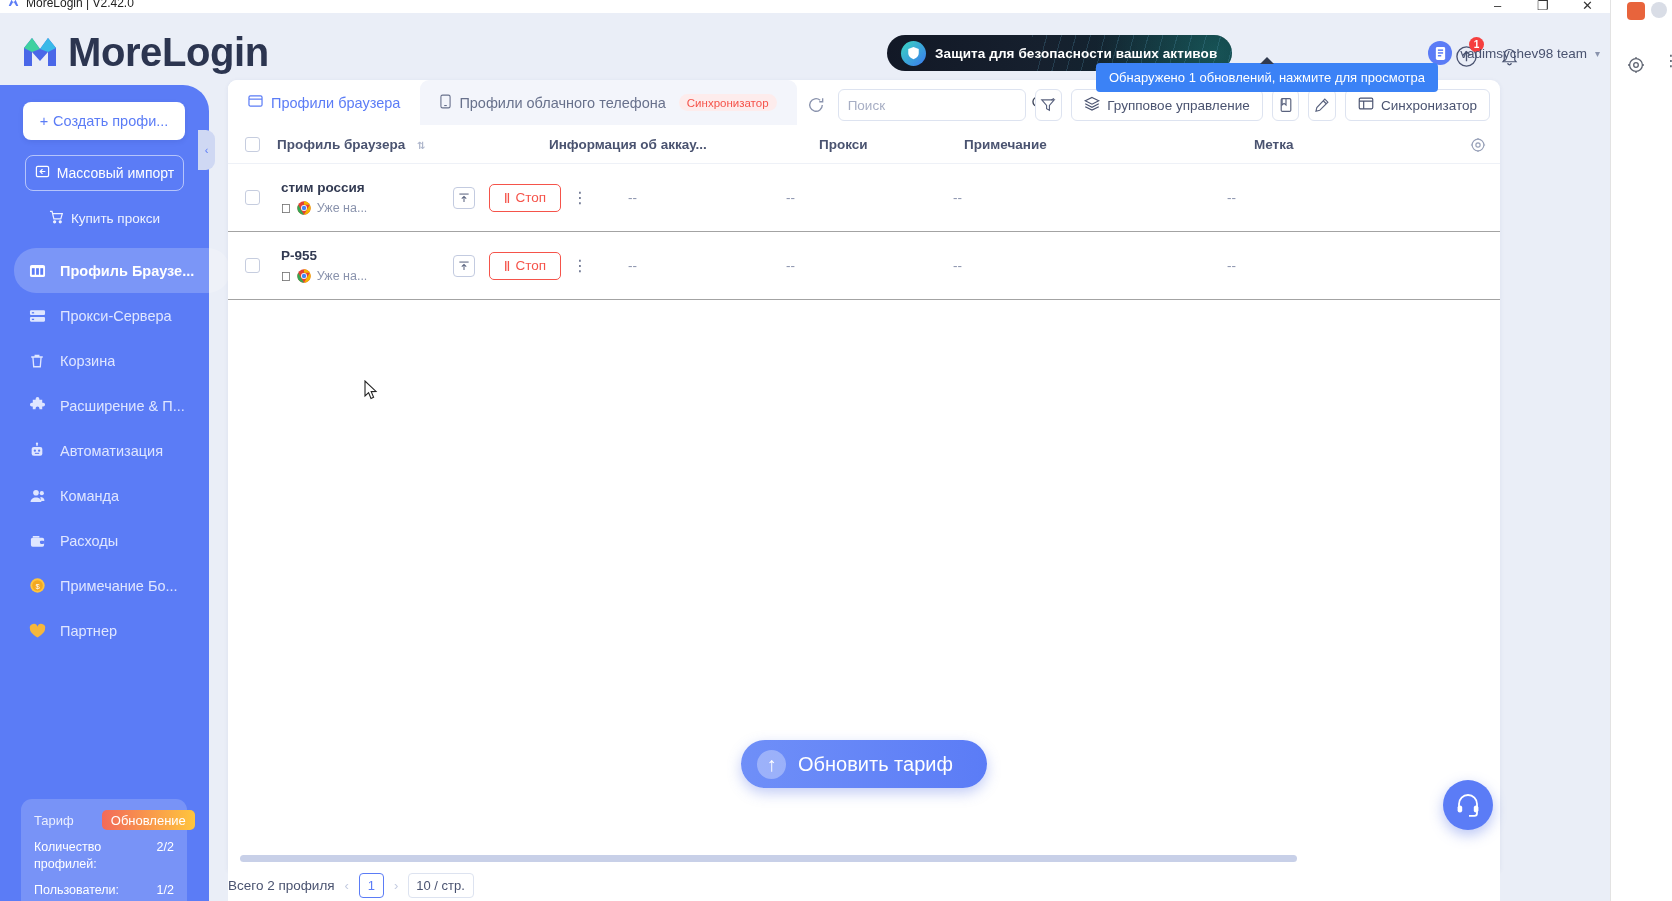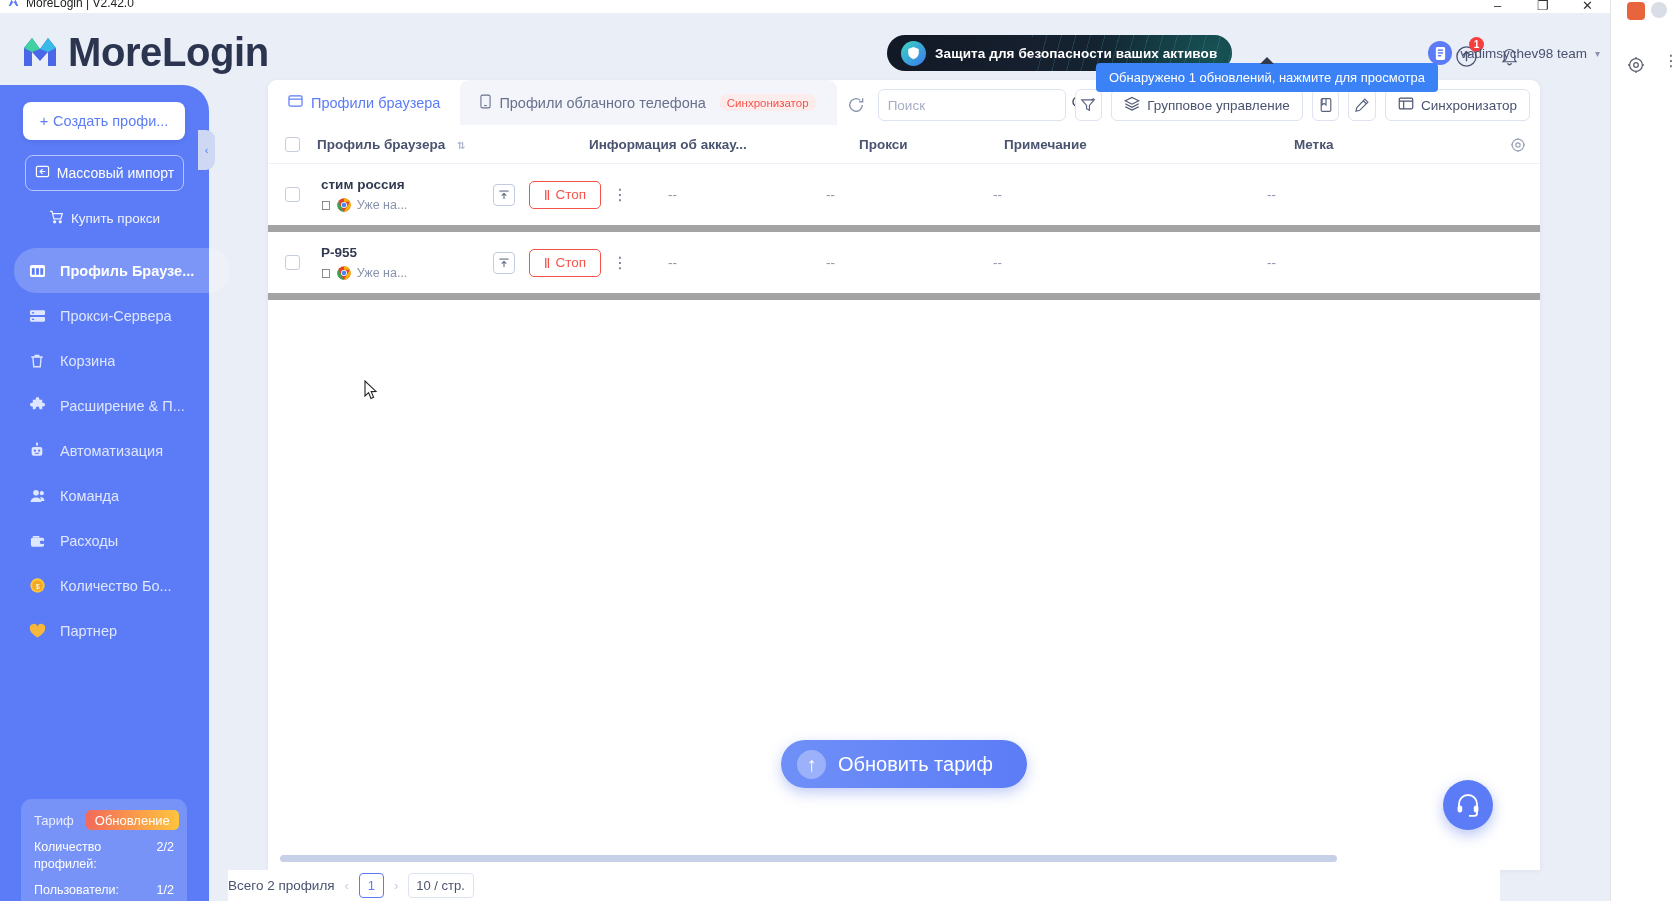--- a/index.html
+++ b/index.html
@@ -147,21 +147,21 @@
   .nav-ico {
     width: 20px; display: flex; align-items: center; justify-content: center;
     flex: none;
   }
   .nav-label { white-space: nowrap; overflow: hidden; }
   .plan-card {
     position: absolute; left: 21px; top: 714px; width: 166px; height: 125px;
     background: rgba(255,255,255,.18); border-radius: 11px;
     padding: 11px 13px 0 13px;
   }
-  .plan-top { display: flex; align-items: center; gap: 12px; }
+  .plan-top { display: flex; align-items: center; gap: 28px; }
   .plan-label { color: #eaeeff; font-size: 13px; }
   .plan-badge {
     background: linear-gradient(90deg,#f26a5a,#ffc53d);
     color: #fff; font-size: 13px; padding: 2.5px 9px; border-radius: 5px;
     white-space: nowrap;
   }
   .plan-row {
     display: flex; justify-content: space-between; align-items: flex-start;
     color: #fff; font-size: 12.5px; margin-top: 9px; line-height: 1.35;
   }
@@ -171,21 +171,20 @@
     position: absolute; left: 198px; top: 130px; width: 17px; height: 40px;
     background: #cfd8f3; border-radius: 0 9px 9px 0;
     display: flex; align-items: center; justify-content: center;
     color: #5b7cf6; font-size: 11px; z-index: 20;
   }
   
   .content {
     position: absolute; left: 228px; top: 80px; width: 1272px; height: 790px;
     background: #fff; border-radius: 9px 9px 0 0;
     box-shadow: 0 1px 5px rgba(40,60,120,.07);
-    margin-left: 40px;
   }
   .tabs {
     position: absolute; left: 0; top: 0; height: 45px;
     display: flex; align-items: stretch;
   }
   .tab {
     display: flex; align-items: center; gap: 8px;
     padding: 0 20px; font-size: 14.5px; color: #68718c;
     background: #f3f5fb; border-radius: 9px 9px 0 0;
   }
@@ -236,21 +235,21 @@
     width: 15px; height: 15px; border: 1px solid #c6cddf; border-radius: 3px;
     background: #fff;
   }
   .th { white-space: nowrap; overflow: hidden; }
   .sort-ico { margin-left: 8px; color: #aeb6cb; font-size: 10px; line-height: 1; }
   .gear-col {
     position: absolute; right: 14px; top: 12px; color: #97a0b8;
   }
   .trow {
     position: absolute; left: 0; width: 1272px; height: 68px;
-    border-bottom: 7px solid #a3a3a3;
+    border-bottom: 1px solid #a3a3a3;
     display: flex; align-items: center; font-size: 13.5px; color: #4a5370;
   }
   .cell-name { width: 176px; padding-left: 4px; }
   .pname { font-weight: 700; color: #323a52; font-size: 13.5px; }
   .psub {
     display: flex; align-items: center; gap: 6px; margin-top: 6px;
     color: #8a93ad; font-size: 12.5px;
   }
   .ico-apple { font-size: 13px; color: #111; }
   .chrome-ico { width: 14px; height: 14px; }
@@ -497,21 +496,21 @@
         <span class="nav-label">Расходы</span>
       </div>
       <div class="nav-item">
         <span class="nav-ico">
           <svg width="17" height="17" viewBox="0 0 18 18">
               <circle cx="9" cy="9" r="7.6" fill="#ffc53d"></circle>
               <circle cx="9" cy="9" r="5.6" fill="#f2a821"></circle>
               <text x="9" y="12.6" font-size="8" text-anchor="middle" fill="#fff" font-family="Liberation Sans">$</text>
             </svg>
         </span>
-        <span class="nav-label">Количество Бо...</span>
+        <span class="nav-label">Примечание Бо...</span>
       </div>
       <div class="nav-item">
         <span class="nav-ico">
           <svg width="17" height="16" viewBox="0 0 18 16" fill="#f6b73c">
               <path d="M9 15 C3 11 1 8.2 1 5.6 A4 4 0 0 1 9 3.6 A4 4 0 0 1 17 5.6 C17 8.2 15 11 9 15 Z"></path>
             </svg>
         </span>
         <span class="nav-label">Партнер</span>
       </div>
     </div>

